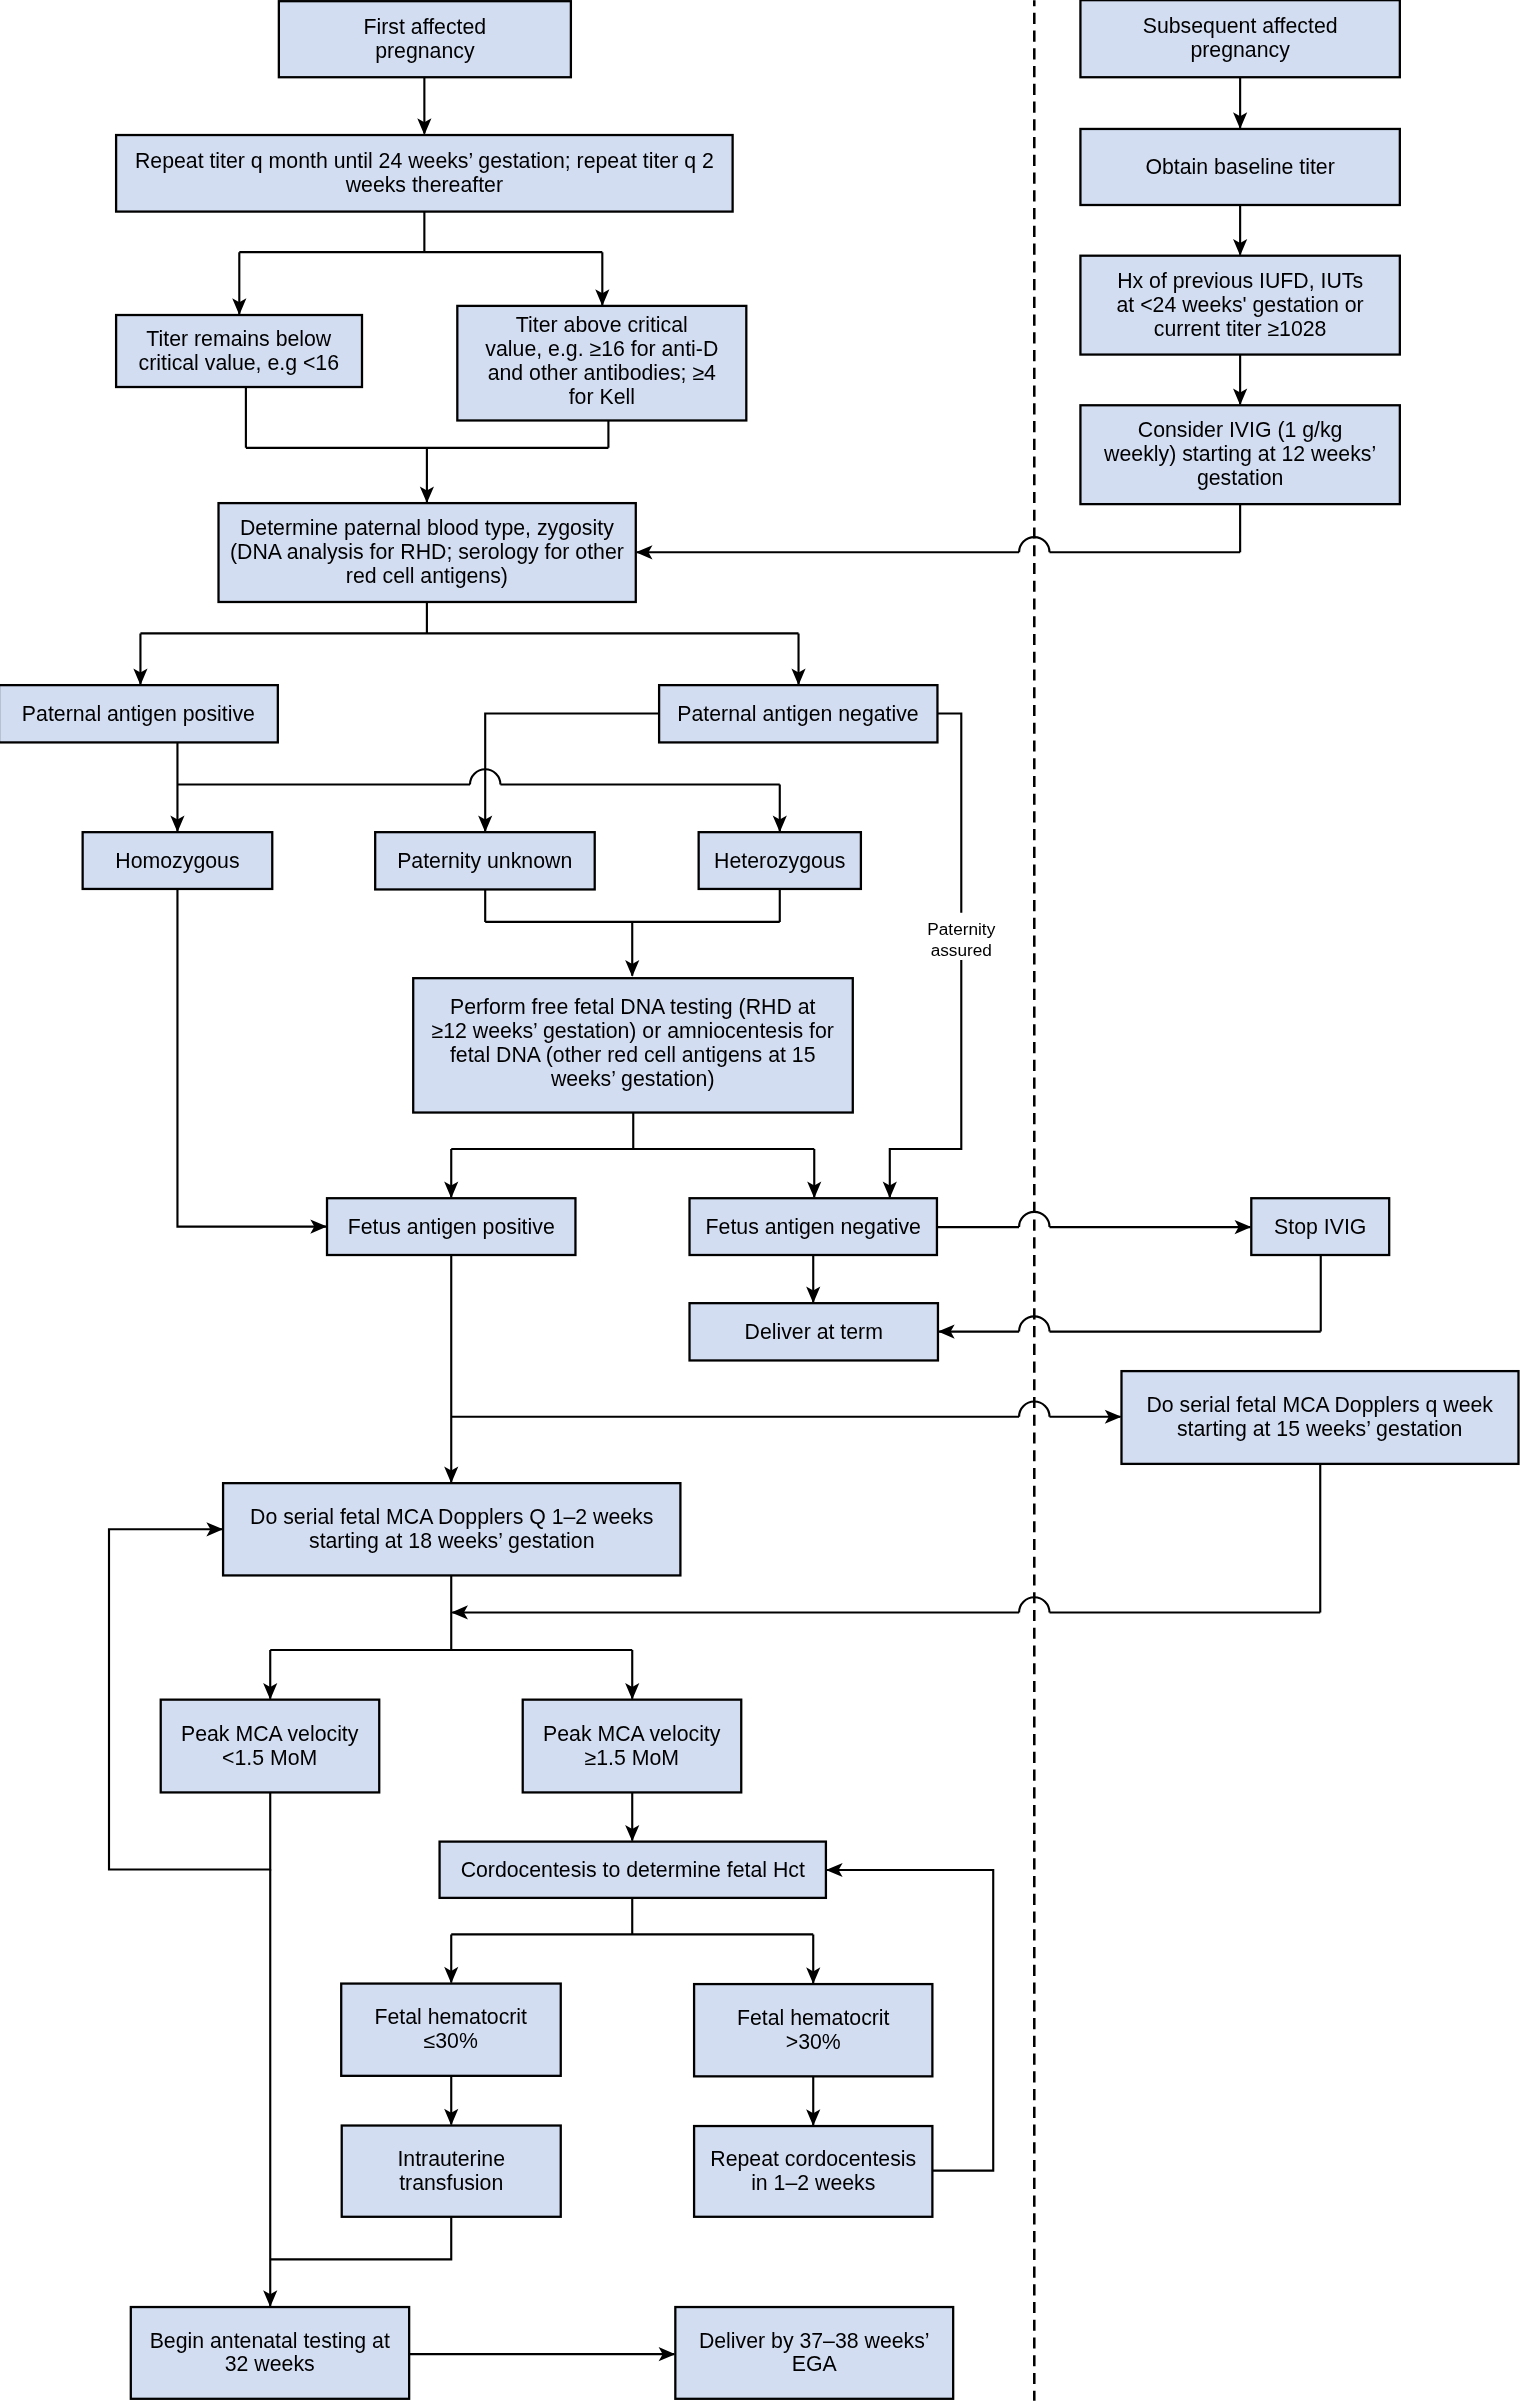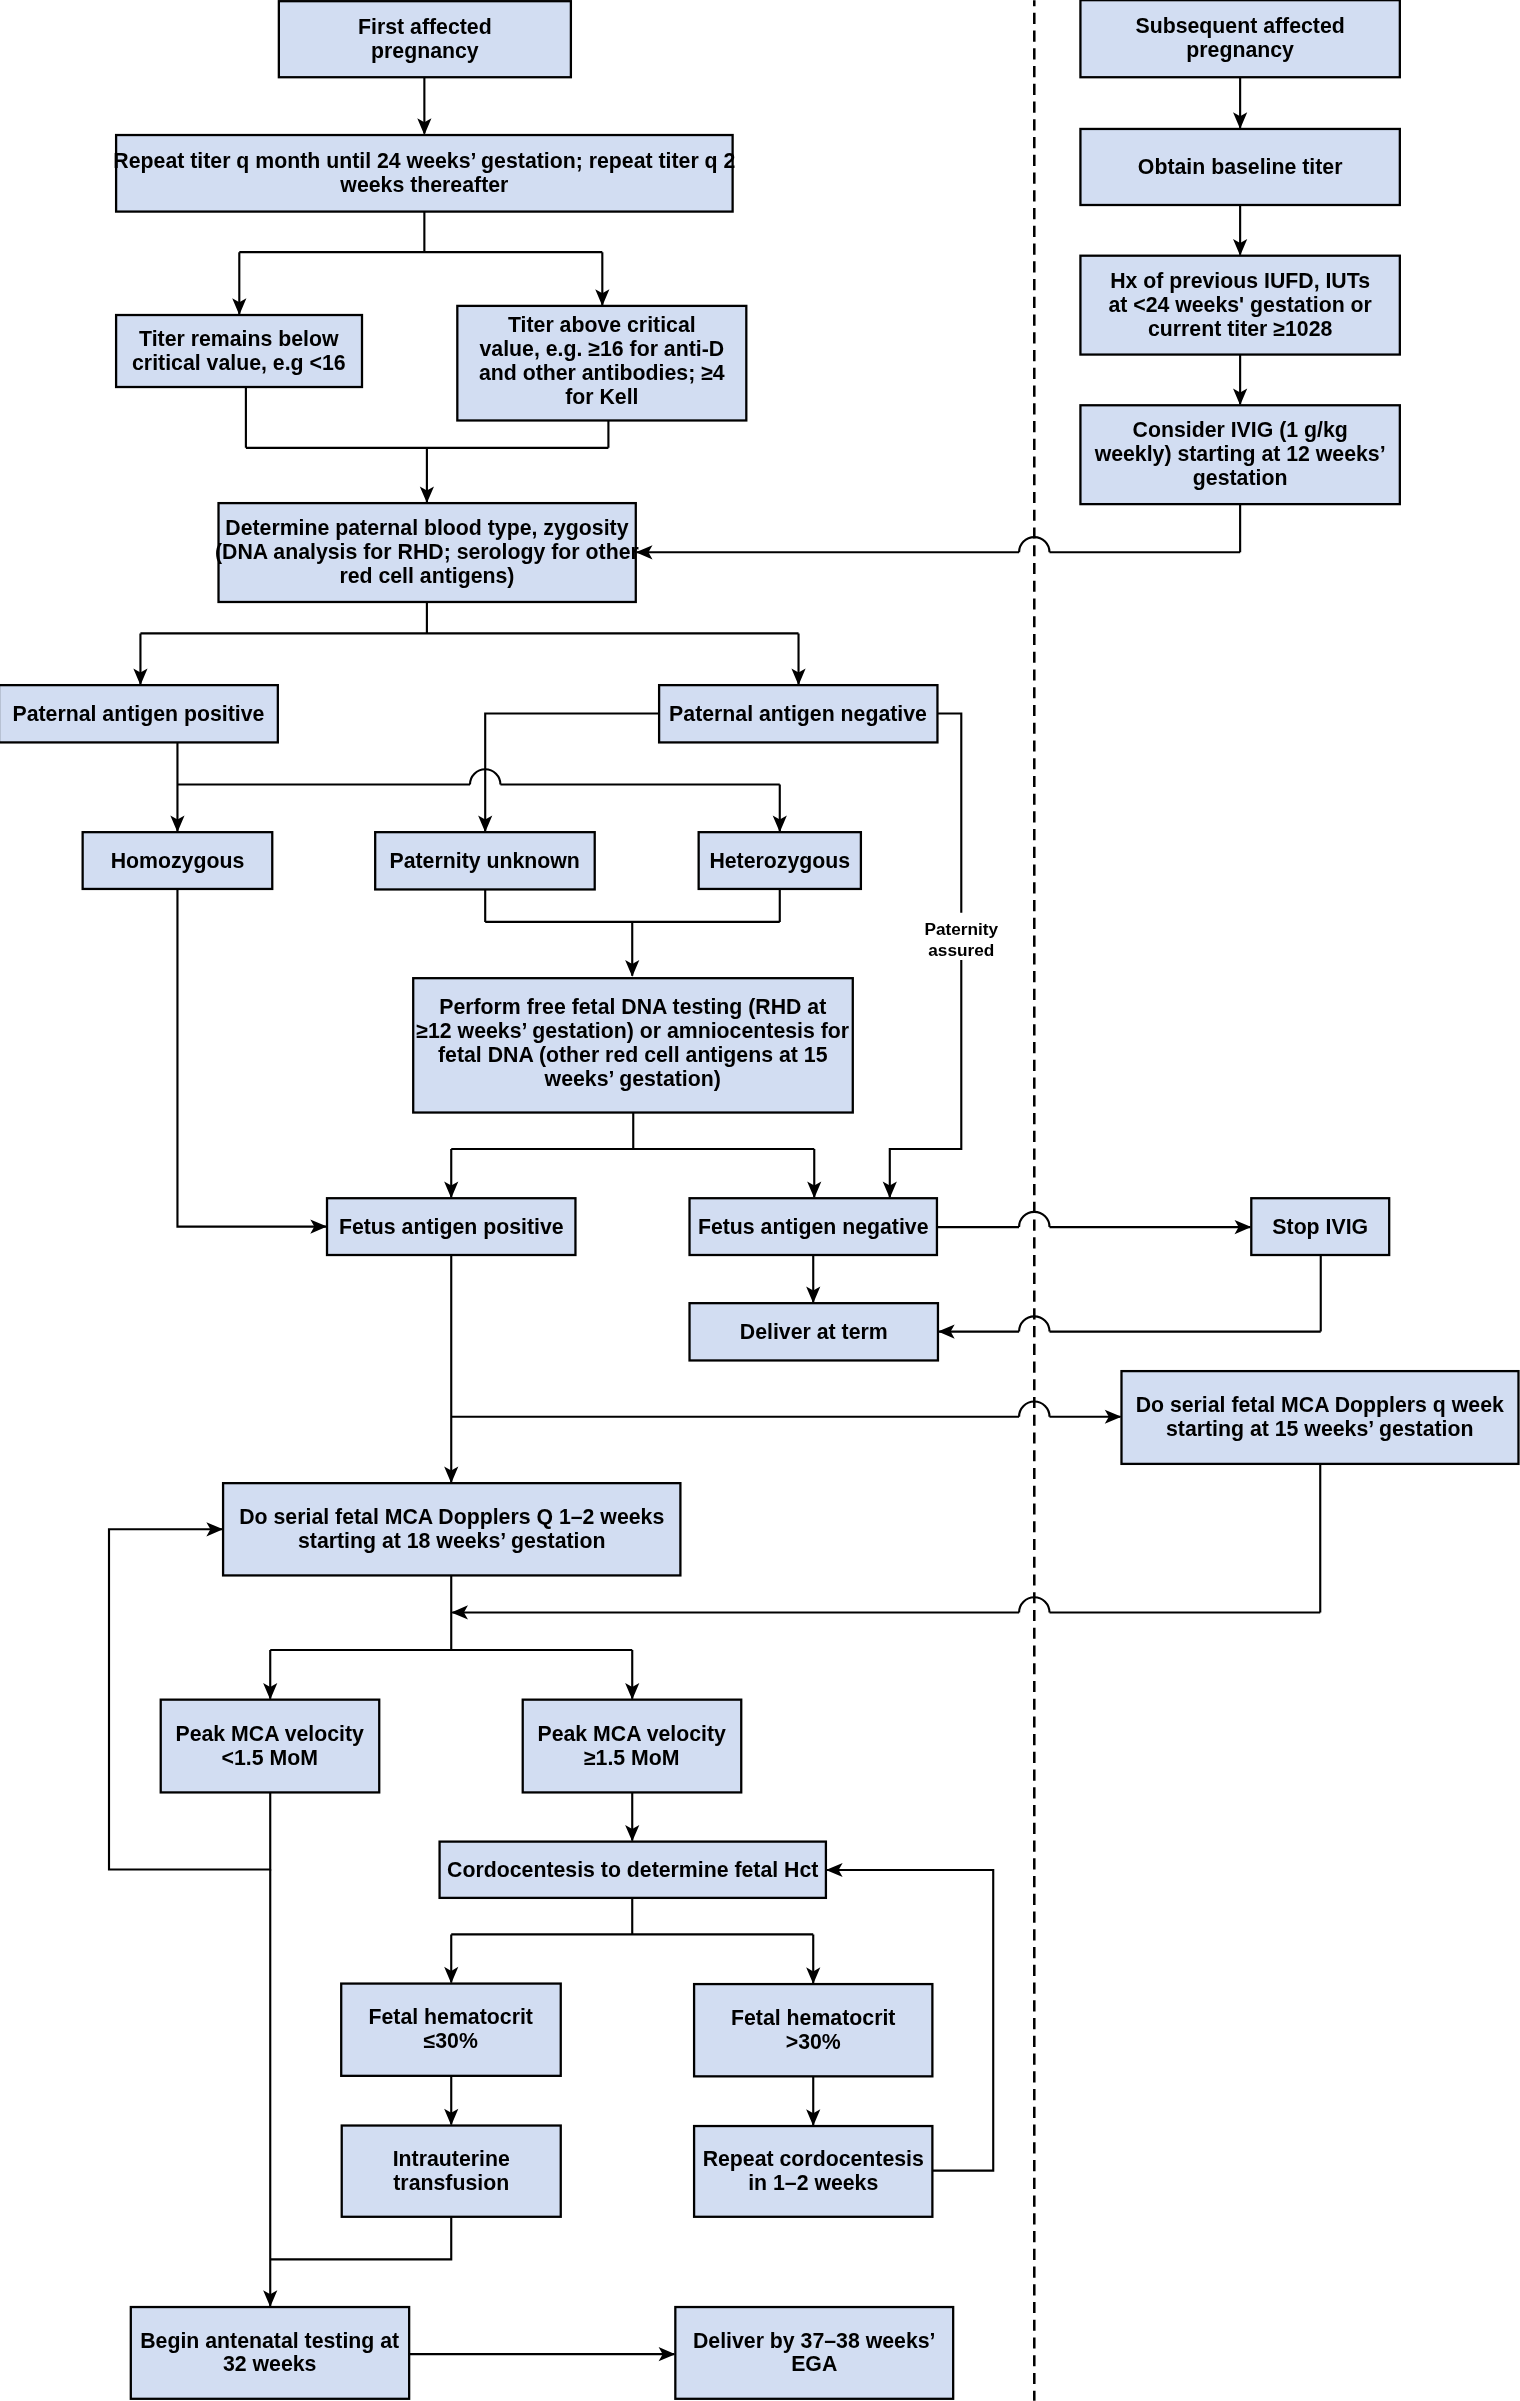--- a/index.html
+++ b/index.html
@@ -1,17 +1,17 @@
 <!DOCTYPE html>
 <html style="font-size:8px"><head>
 <meta charset="utf-8">
 <title>Alloimmunization management flowchart</title>
 <style>
   html,body{margin:0;padding:0;background:#ffffff;}
-  #stage{position:relative;width:1520px;height:2401px;background:#ffffff;overflow:hidden;font-weight:bold;}
+  #stage{position:relative;width:1520px;height:2401px;background:#ffffff;overflow:hidden;}
   #chart{position:absolute;left:0;top:0;width:1520px;height:2401px;display:block;}
   .bx{fill:#d2ddf2;stroke:#000000;stroke-width:4.5;}
   .ln{fill:none;stroke:#000000;stroke-width:4.2;stroke-linecap:butt;stroke-linejoin:miter;}
   .ar{fill:#000000;stroke:none;}
   .dv{fill:none;stroke:#000000;stroke-width:5;stroke-dasharray:22 13;stroke-dashoffset:10;}
   text{font-family:"Liberation Sans",sans-serif;font-size:42px;fill:#000000;}
   text.ann{font-size:34px;}
 </style>
 </head>
 <body>

